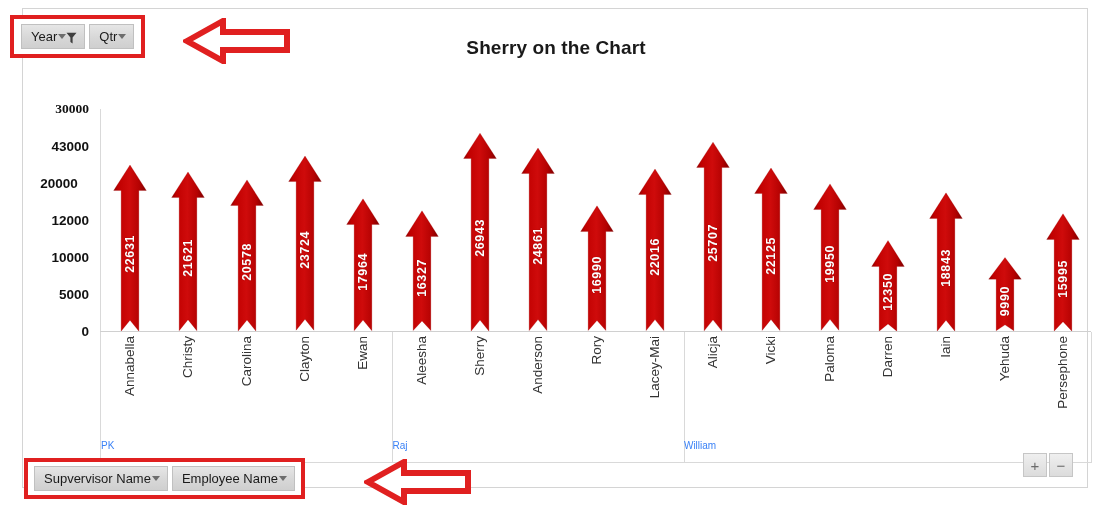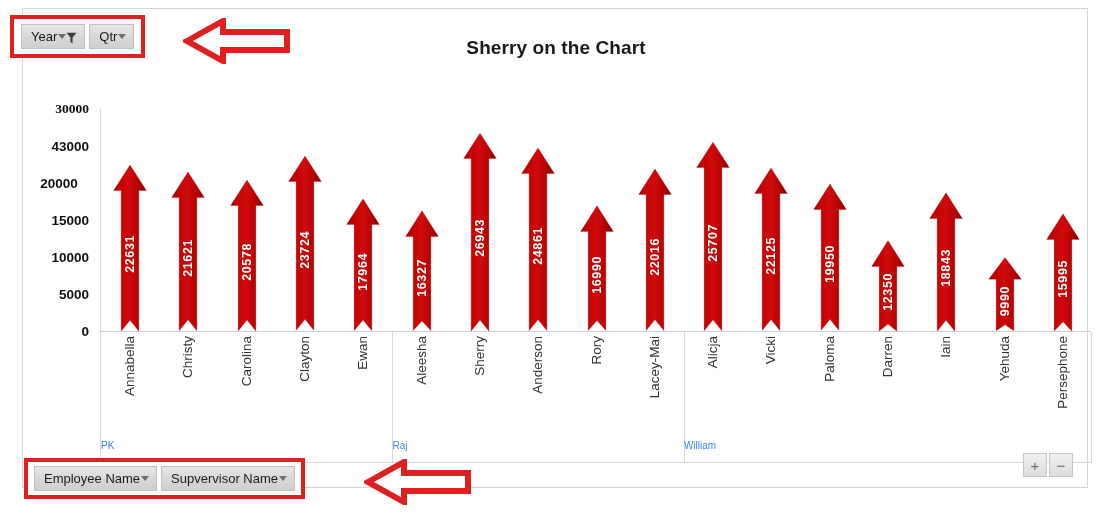--- a/index.html
+++ b/index.html
@@ -224,21 +224,21 @@
 
   <div id="chart-frame">
 
     <div id="chart-title">Sherry on the Chart</div>
 
     <div id="yaxis-line"></div>
     <div id="ytick-holder">
         <div class="ytick" style="right: 998px; top: 100px; font-family: Liberation Serif, serif;">30000</div>
         <div class="ytick" style="right: 998px; top: 137px;">43000</div>
         <div class="ytick" style="right: 998px; top: 174px; text-align: center;">20000</div>
-        <div class="ytick" style="right: 998px; top: 211px;">15000</div>
+        <div class="ytick" style="right: 998px; top: 211px;">12000</div>
         <div class="ytick" style="right: 998px; top: 248px;">10000</div>
         <div class="ytick" style="right: 998px; top: 285px;">5000</div>
         <div class="ytick" style="right: 998px; top: 322px;">0</div>
       </div>
 
     <div id="baseline"></div>
 
     <div id="bars" style="left: 78px; top: 100px; width: 991px; height: 222px;">
         <div class="bar" style="left: 12.1471px; height: 167.469px;">
           <svg viewBox="0 0 100 1000" preserveAspectRatio="none">
@@ -539,25 +539,25 @@
       </span>
     </div>
     <div class="pivot-btn">
       <span>Qtr</span>
       <span class="caret"></span>
     </div>
   </div>
 
   <div id="bottom-slicer-wrap">
     <div class="pivot-btn">
-      <span>Employee Name</span>
+      <span>Supvervisor Name</span>
       <span class="caret"></span>
     </div>
     <div class="pivot-btn">
-      <span>Supvervisor Name</span>
+      <span>Employee Name</span>
       <span class="caret"></span>
     </div>
   </div>
 
   <div class="anno-arrow" style="left:183px; top:18px;">
     <svg width="108" height="46" viewBox="0 0 108 46" aria-hidden="true">
       <path d="M4 23 L40 3 L40 14 L104 14 L104 32 L40 32 L40 43 Z" fill="#ffffff" stroke="#e02020" stroke-width="6" stroke-linejoin="miter"></path>
     </svg>
   </div>
 

